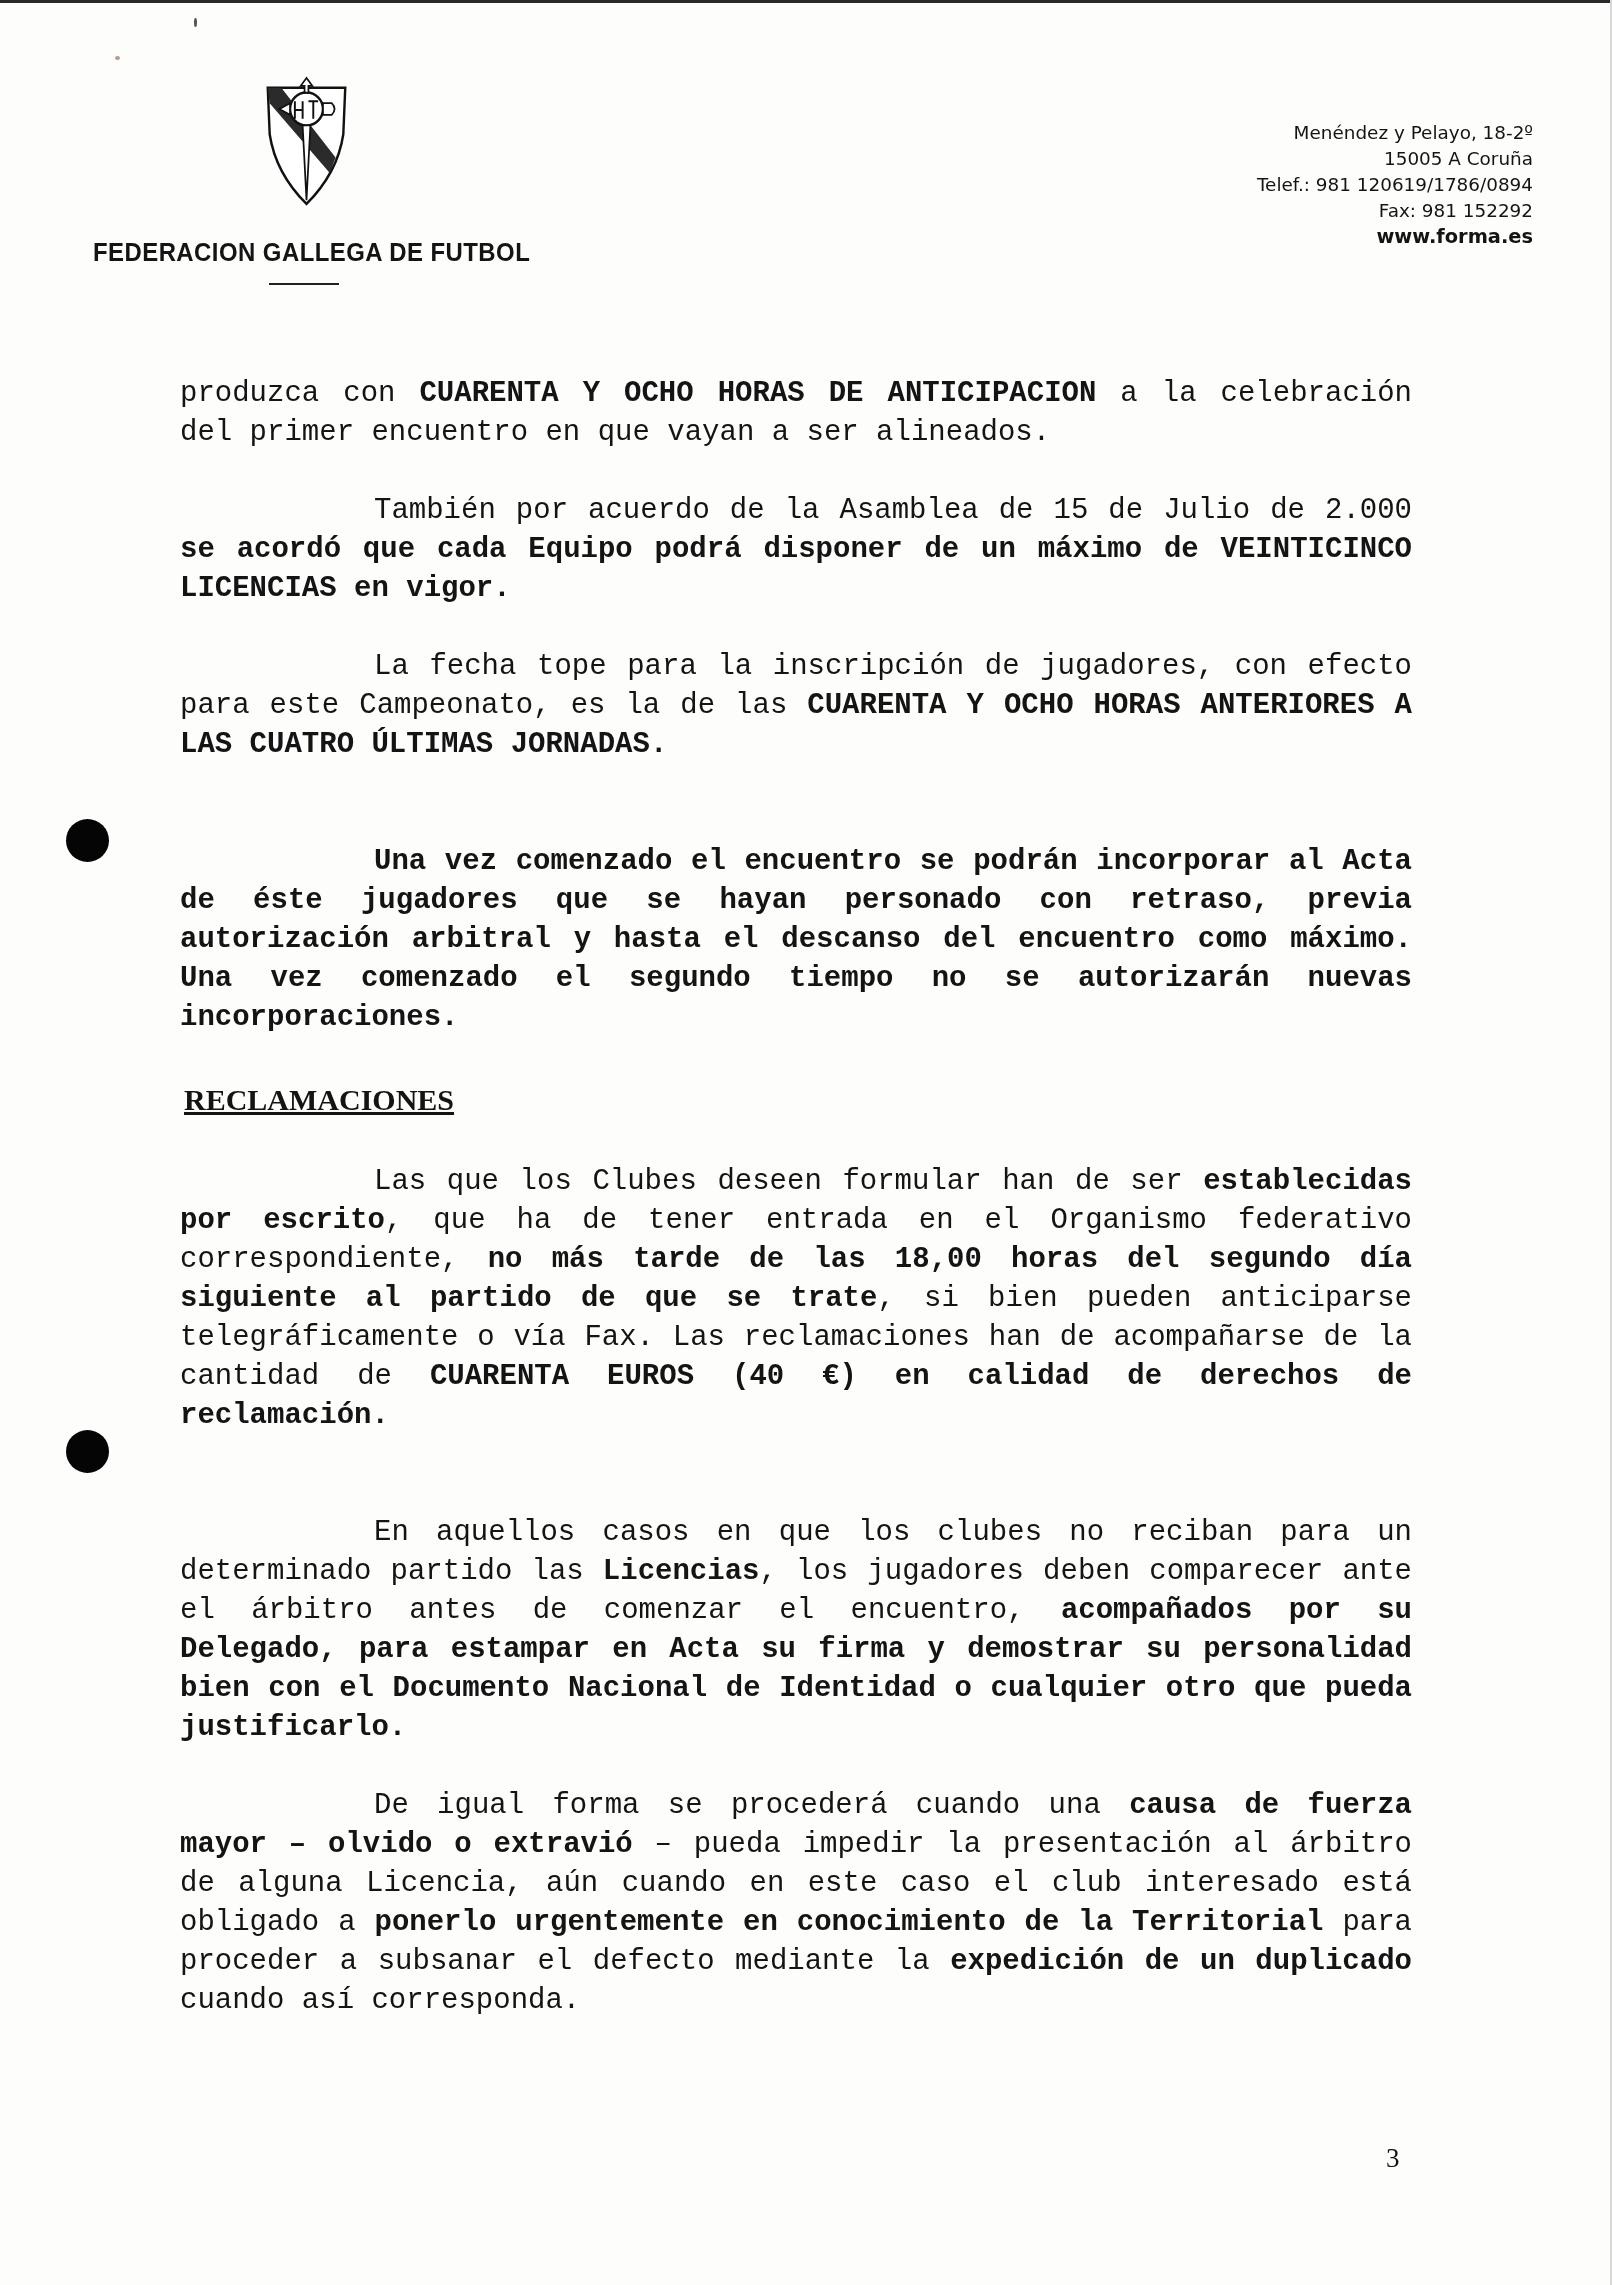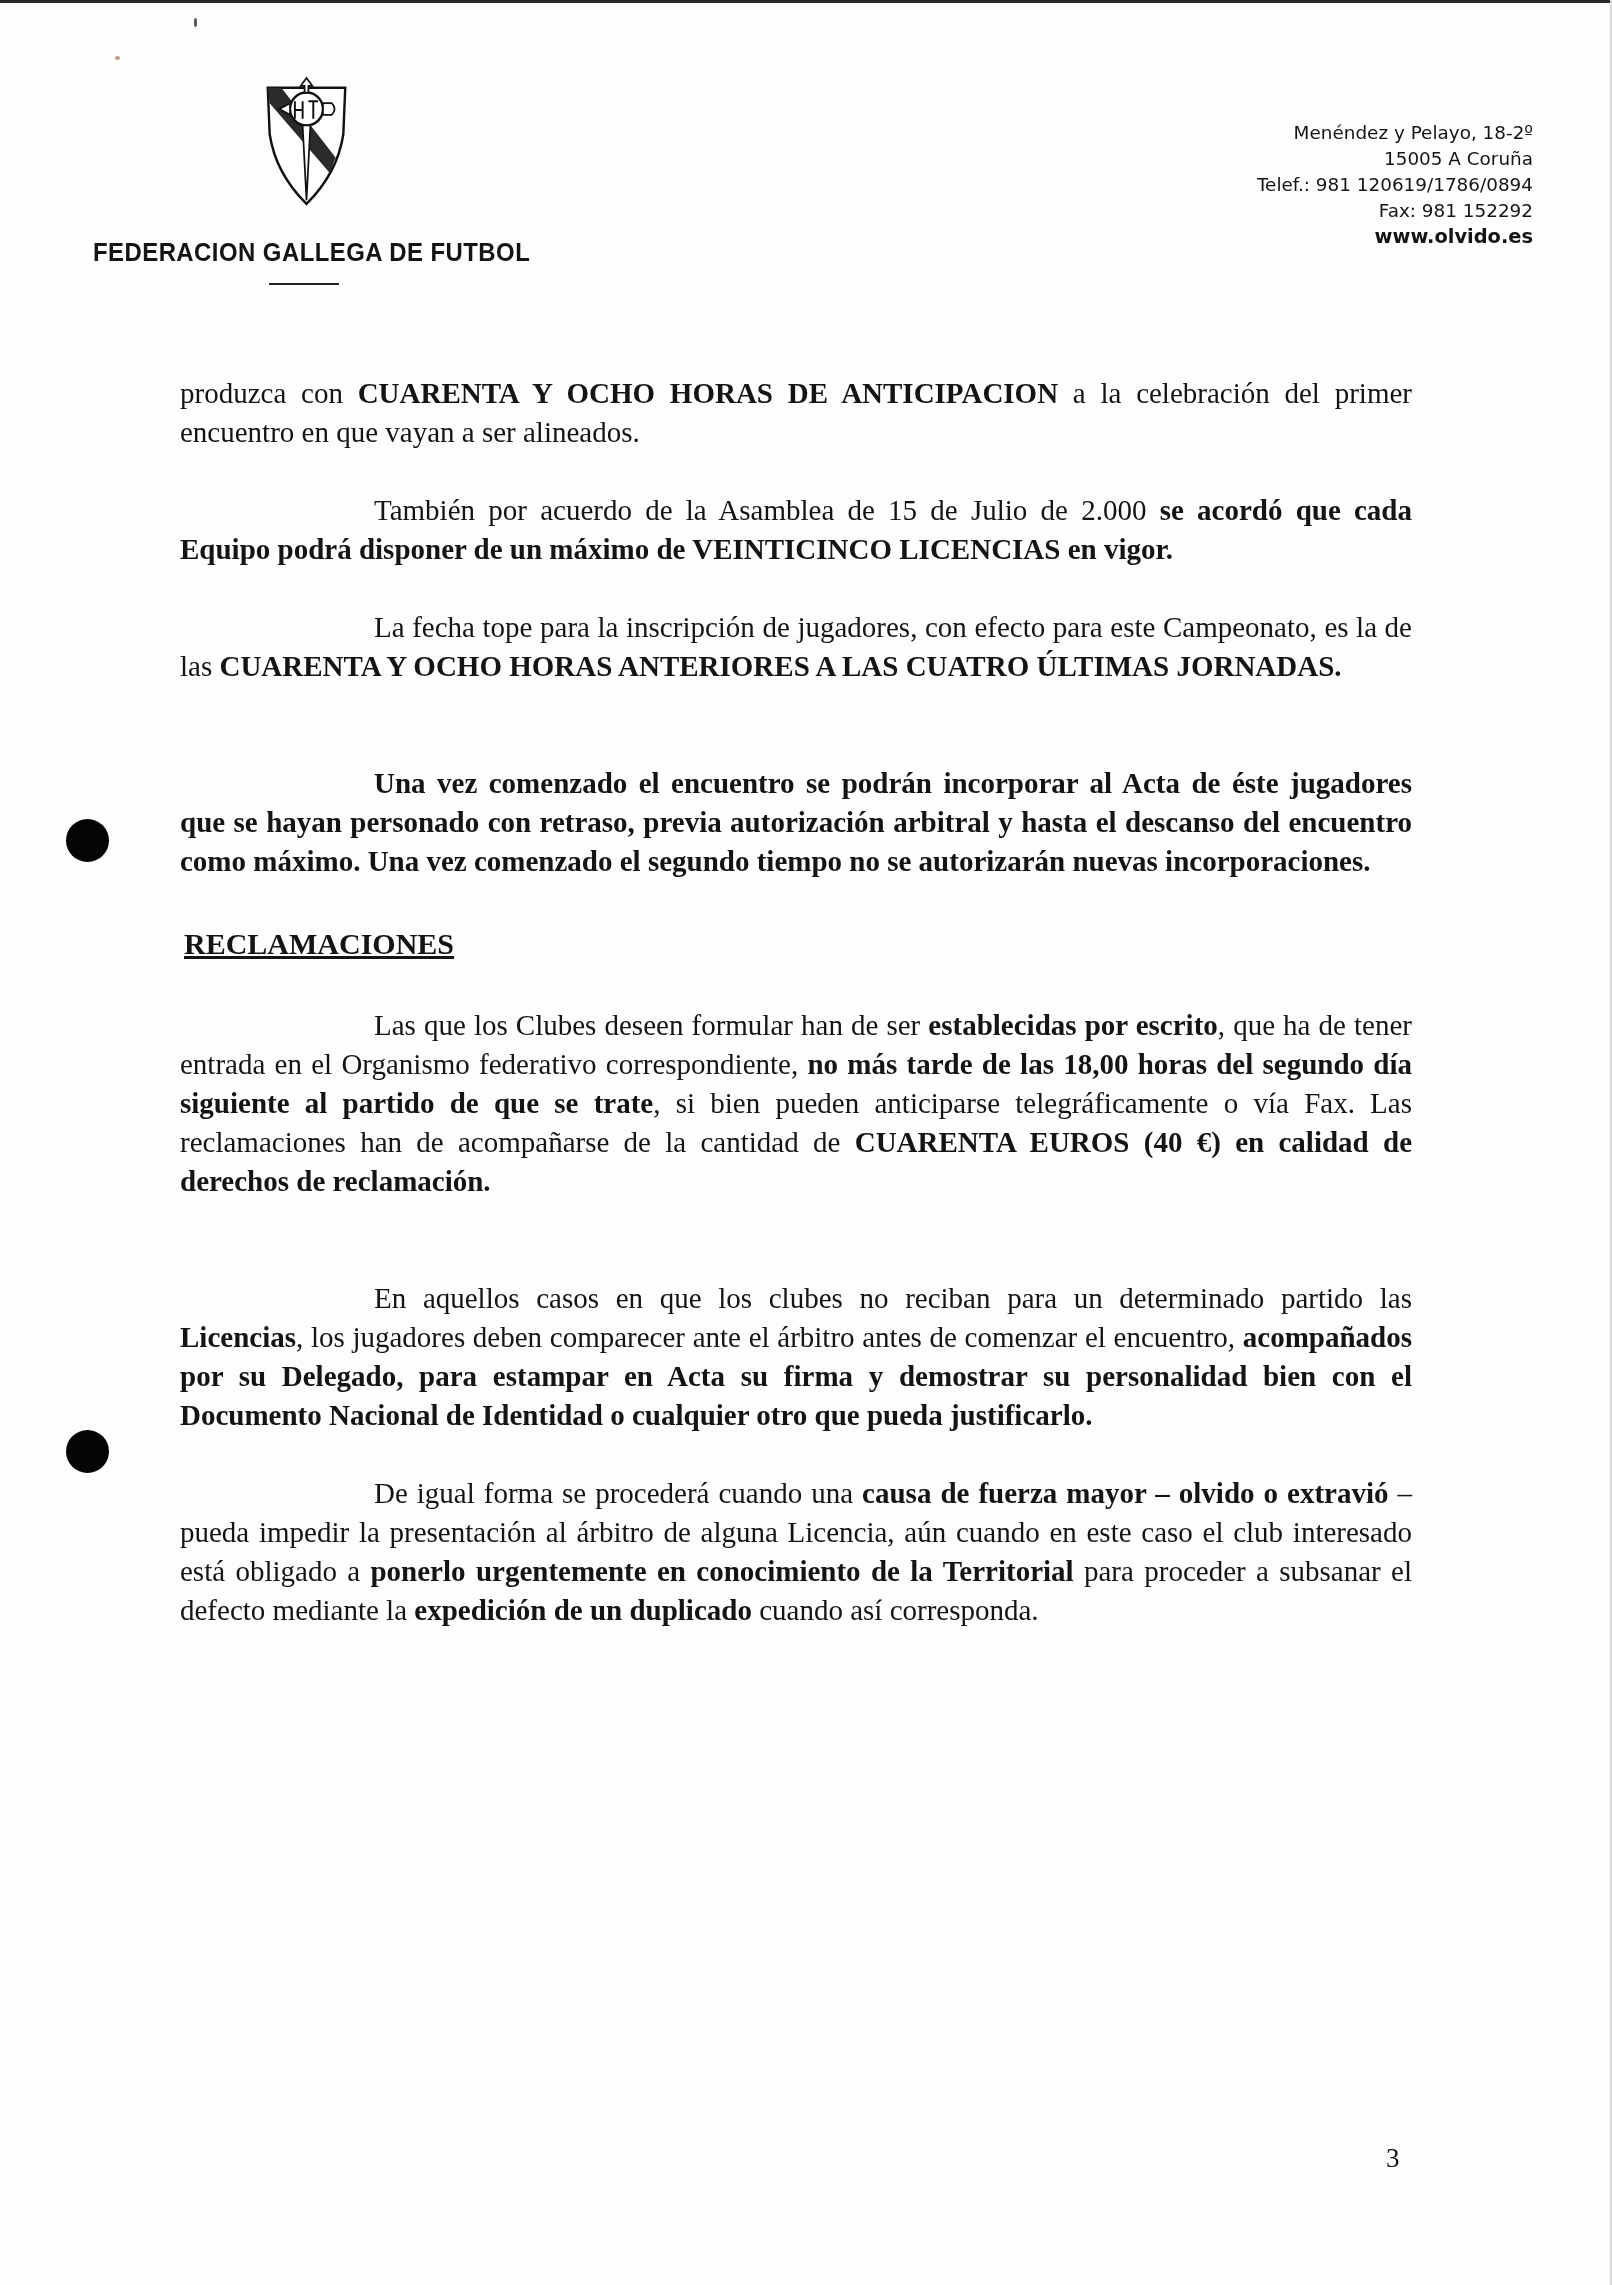--- a/index.html
+++ b/index.html
@@ -9,21 +9,21 @@
   .scan-edge-right { position: absolute; right: 0; top: 0; width: 2.9px; height: 2285px; background: #d8d8d8; }
 
   .logo { position: absolute; left: 260px; top: 76px; width: 93px; height: 130px; }
   .org-name { position: absolute; left: 93px; top: 237px; font-family: "Liberation Sans", sans-serif; font-weight: bold; font-size: 26px; letter-spacing: 0.5px; transform: scaleX(0.92); transform-origin: left top; }
   .org-rule { position: absolute; left: 269px; top: 283px; width: 70px; height: 1.9px; background: #222; }
 
   .address { position: absolute; left: 1184px; top: 120px; width: 349px; text-align: right; font-family: "DejaVu Sans", sans-serif; font-size: 18.4px; line-height: 26px; }
   .address .web { font-weight: bold; font-size: 19.4px; }
 
   .body { position: absolute; left: 180px; top: 374px; width: 1232px; font-family: "Liberation Serif", serif; font-size: 29px; line-height: 39px; }
-  .p { text-align: justify; margin: 0; }
+  .p { text-align: justify; margin: 0; font-family: Liberation Mono, monospace; }
   .indent { text-indent: 194px; }
   .gap { height: 39px; }
   .b { font-weight: bold; }
   .heading { font-weight: bold; text-decoration: underline; margin: 4px; font-size: 30px; }
 
   .bullet { position: absolute; width: 43px; height: 43px; border-radius: 50%; background: #050505; }
   .page-num { position: absolute; left: 1386px; top: 2143px; font-family: "Liberation Serif", serif; font-size: 27px; }
   .speck { position: absolute; background: #555; border-radius: 50%; }
 </style>
 </head>
@@ -45,21 +45,21 @@
   </svg>
 
   <div class="org-name">FEDERACION GALLEGA DE FUTBOL</div>
   <div class="org-rule"></div>
 
   <div class="address">
     <div>Menéndez y Pelayo, 18-2º</div>
     <div>15005 A Coruña</div>
     <div>Telef.: 981 120619/1786/0894</div>
     <div>Fax: 981 152292</div>
-    <div class="web">www.olvido.es</div>
+    <div class="web">www.forma.es</div>
   </div>
 
   <div class="body">
     <p class="p">
       <span>produzca con </span><span class="b">CUARENTA Y OCHO HORAS DE ANTICIPACION</span><span> a la celebración del primer encuentro en que vayan a ser alineados.</span>
     </p>
     <div class="gap"></div>
     <p class="p indent">
       <span>También por acuerdo de la Asamblea de 15 de Julio de 2.000 </span><span class="b">se acordó que cada Equipo podrá disponer de un máximo de VEINTICINCO LICENCIAS en vigor.</span>
     </p>

